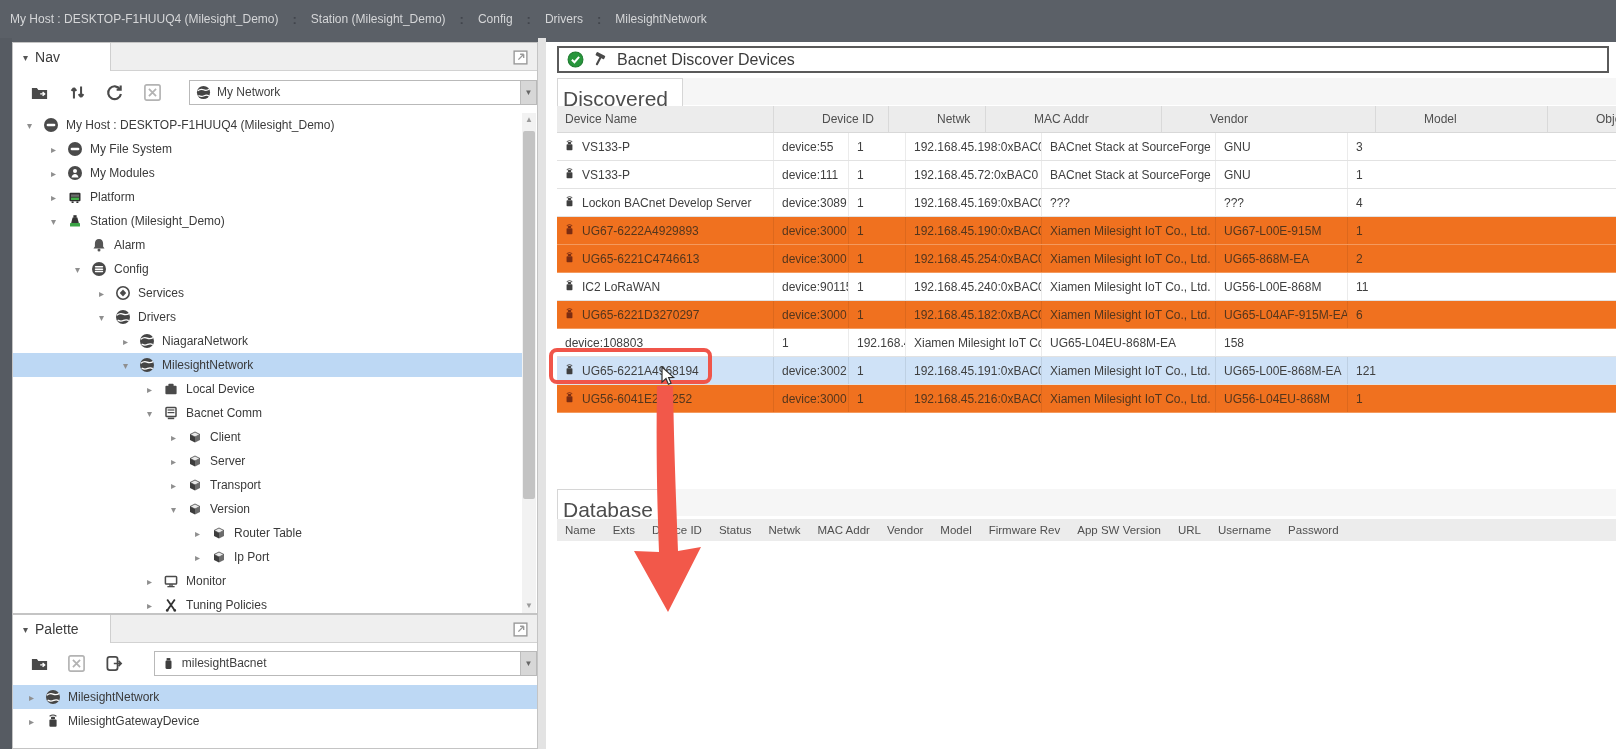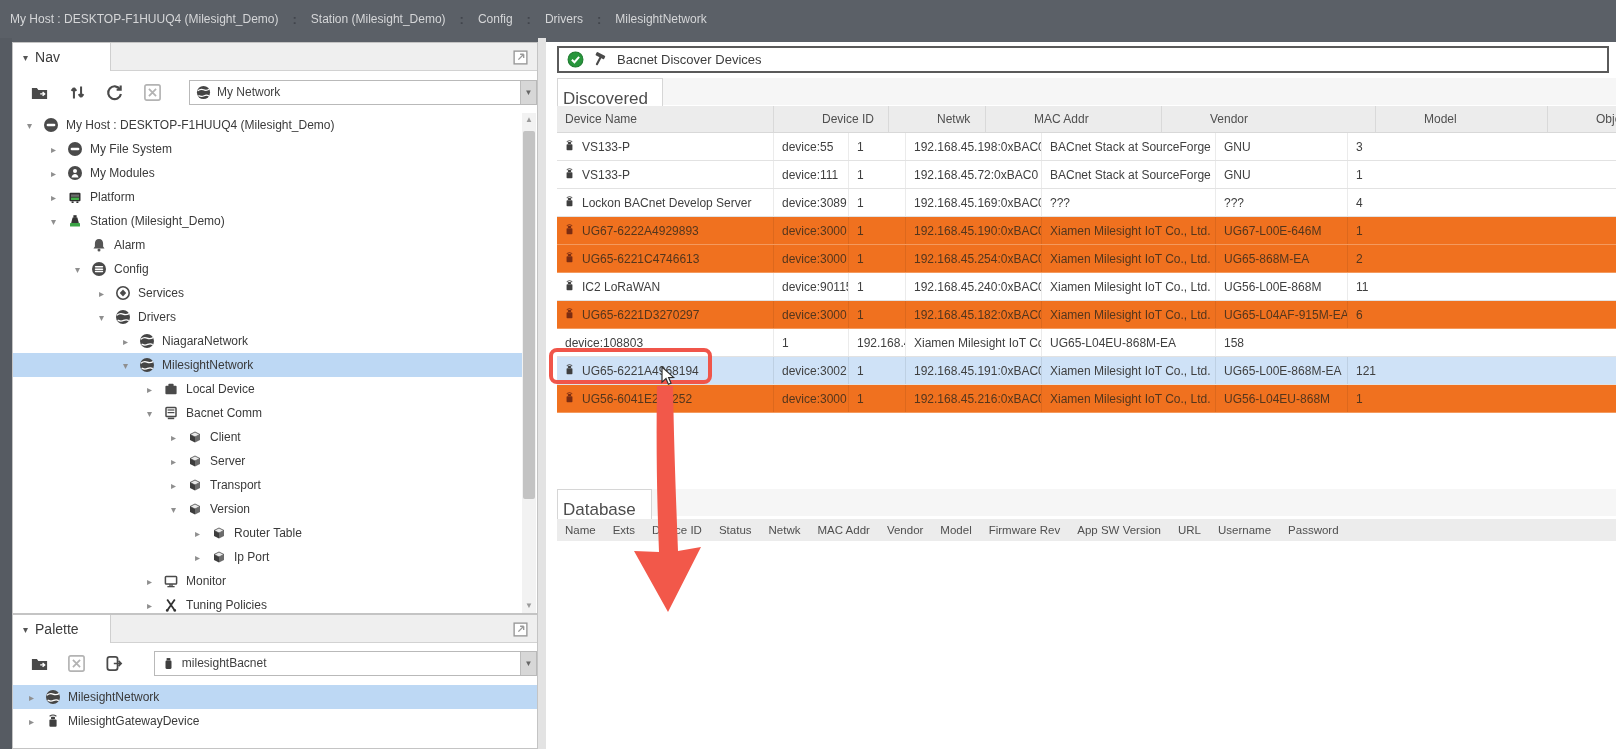--- a/index.html
+++ b/index.html
@@ -51,26 +51,26 @@
   .sb-up { top:0; } .sb-dn { bottom:0; }
   .sb-thumb { position:absolute; left:1px; top:18px; width:12px; height:368px; background:#c3c3c3; border-radius:2px; }
 
   
   #palette-list { position:absolute; left:0; top:70px; right:0; bottom:0; overflow:hidden; }
   #palette-list .trow { padding-left:16px; }
 
   
   .view-title { position:absolute; left:11px; top:4px; width:1052px; height:27px; border:2px solid #5a5a5a; background:#fff; display:flex; align-items:center; gap:8px; padding-left:8px; }
   .view-title .vicon { width:17px; height:17px; }
-  .view-title-text { font-size:13px; color:#3c3c3c; }
+  .view-title-text { font-size:16px; color:#3c3c3c; }
 
   .section-tabstrip { position:absolute; left:11px; right:0; height:27px; background:#f6f6f6; }
   #discovered-strip { top:36px; }
   #database-strip { top:447px;padding-left:24px; }
-  .section-tab { position:absolute; left:0; top:0; height:43px; min-width:95px; background:#fff; border:1px solid #d6d6d6; border-bottom:3px solid #9dc3e8; display:flex; align-items:center; padding:0 14px 0 5px; font-size:17px; color:#4d4d4d; }
+  .section-tab { position:absolute; left:0; top:0; height:43px; min-width:95px; background:#fff; border:1px solid #d6d6d6; border-bottom:3px solid #9dc3e8; display:flex; align-items:center; padding:0 14px 0 5px; font-size:21px; color:#4d4d4d; }
 
   
   .grid { position:absolute; left:11px; right:0; }
   #discovered-grid { top:64px; }
   .dg-row, .dg-head { display:grid; grid-template-columns:217px 75px 57px 136px 174px 132px 1fr; }
   .dg-head { height:27px; background:#ececec; border-bottom:1px solid #d8d8d8;gap:40px; }
   .dg-head .dg-cell { color:#4f4f4f; }
   .dg-row { height:28px; border-bottom:1px solid #e2e2e2; background:#fff; }
   .dg-cell { display:flex; align-items:center; padding-left:8px; overflow:hidden; white-space:nowrap; border-right:1px solid rgba(0,0,0,0.08); font-size:12px; }
   .dg-cell:last-child { border-right:none; }
@@ -545,21 +545,21 @@
           <div class="dg-cell name">
             <span><svg class="dicon" viewBox="0 0 16 16">
                 <use href="#i-device"></use>
               </svg></span>
             <span>UG67-6222A4929893</span>
           </div>
           <div class="dg-cell">device:3000</div>
           <div class="dg-cell">1</div>
           <div class="dg-cell">192.168.45.190:0xBAC0</div>
           <div class="dg-cell">Xiamen Milesight IoT Co., Ltd.</div>
-          <div class="dg-cell">UG67-L00E-646M</div>
+          <div class="dg-cell">UG67-L00E-915M</div>
           <div class="dg-cell">1</div>
         </div>
         <div class="dg-row state-orange">
           <div class="dg-cell name">
             <span><svg class="dicon" viewBox="0 0 16 16">
                 <use href="#i-device"></use>
               </svg></span>
             <span>UG65-6221C4746613</span>
           </div>
           <div class="dg-cell">device:3000</div>

